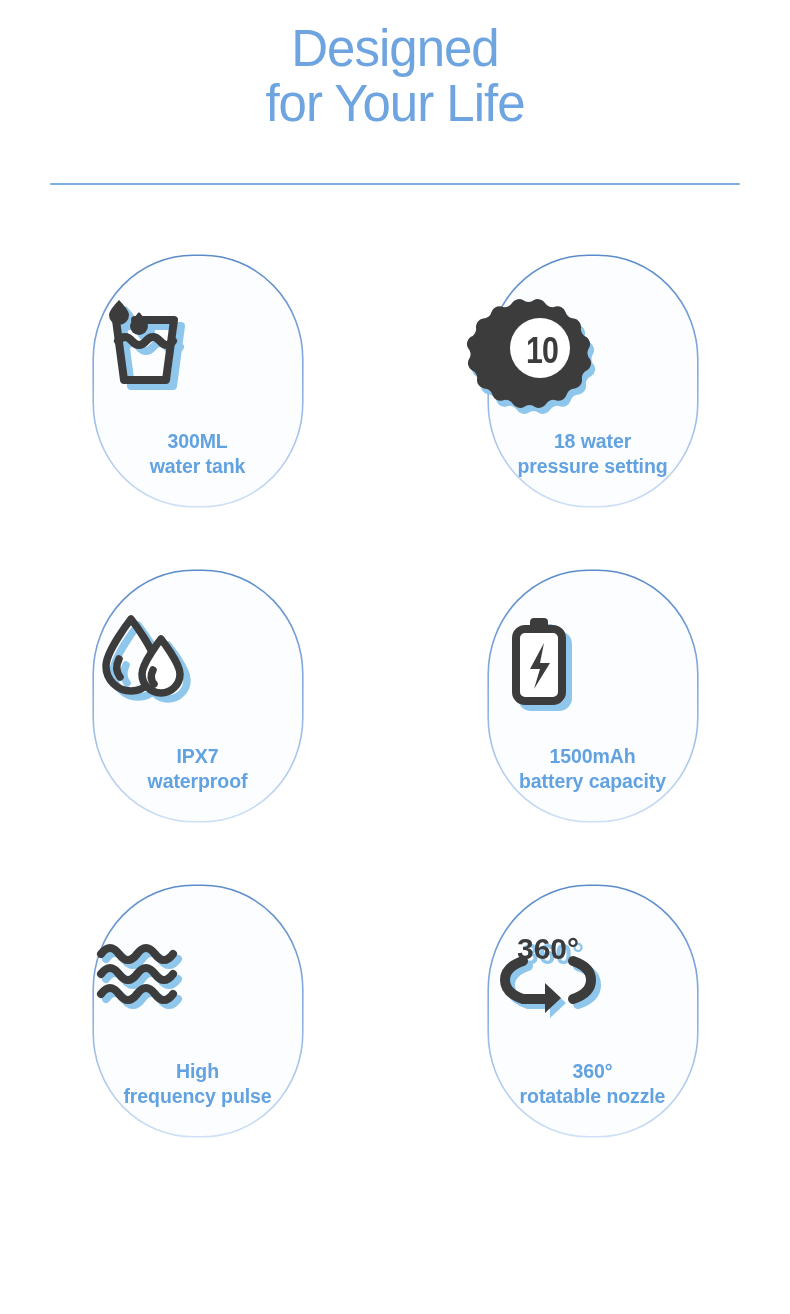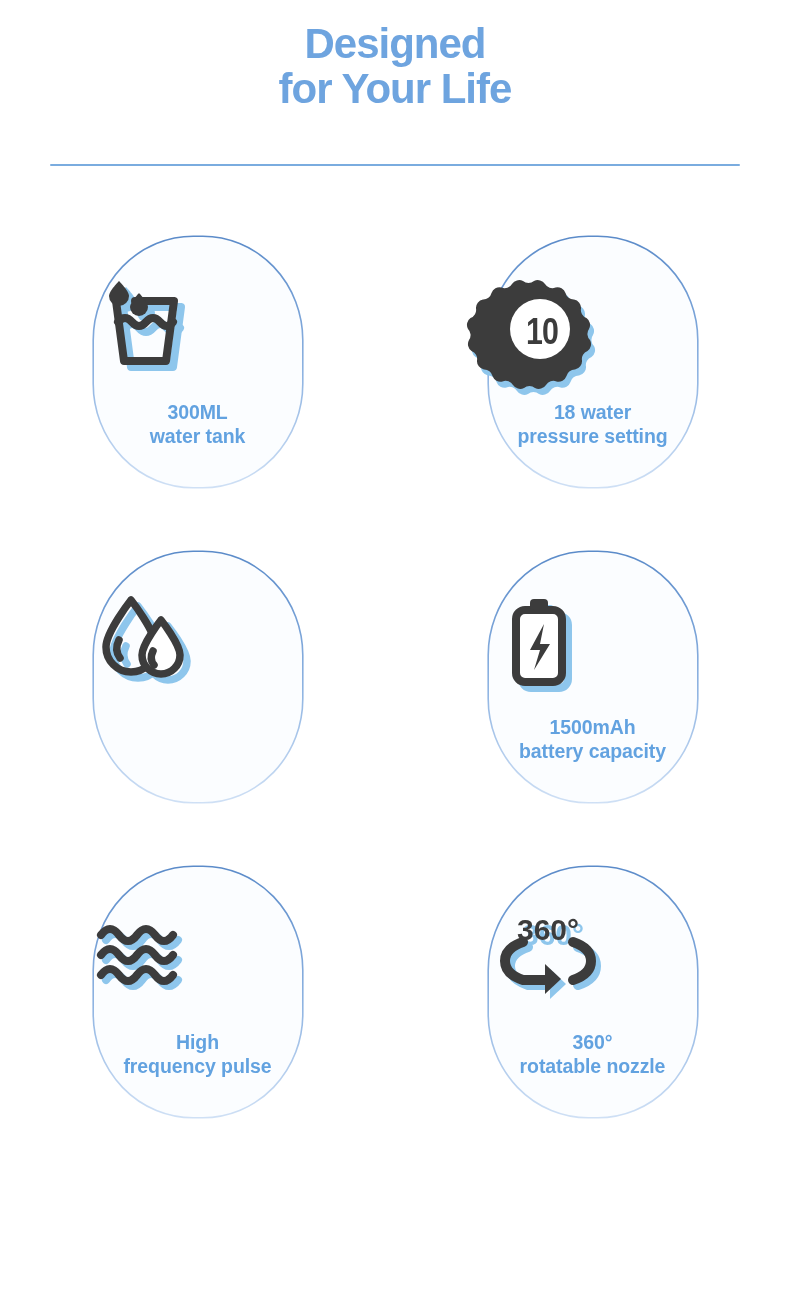--- a/index.html
+++ b/index.html
@@ -17,22 +17,22 @@
   }
 
   
   .header {
     padding-top: 22px;
     text-align: center;
   }
   .title {
     color: #6ea4df;
     font-family: "Liberation Sans", "DejaVu Sans", sans-serif;
-    font-weight: bold;
-    font-size: 42px;
+    font-weight: normal;
+    font-size: 51px;
     line-height: 1.07;
     letter-spacing: -1px;
     margin: 0;
     white-space: pre-line;
   }
   .divider-wrap {
     margin-top: 52px;
     display: flex;
     justify-content: center;
   }
@@ -79,21 +79,21 @@
     width: 100%;
     display: flex;
     align-items: center;
     margin-top: 26px;
   }
   .icon-slot svg { display: block; overflow: visible; }
 
   .card-label {
     position: relative;
     z-index: 2;
-    margin-top: 6px;
+    margin-top: 16px;
     color: #62a2e0;
     font-size: 19.5px;
     font-weight: bold;
     line-height: 1.26;
     text-align: center;
     white-space: pre-line;
     letter-spacing: -0.1px;
     width: 260px;
   }
 
@@ -222,20 +222,22 @@
           <path d="M58 59 q-4 8 1 14"></path>
         </g>
         <g class="ink" fill="none" stroke-width="7.5" stroke-linecap="round" stroke-linejoin="round">
           <path d="M36 8 C36 8 11 40 11 55 a25 25 0 0 0 50 0 C61 40 36 8 36 8 z"></path>
           <path d="M66 28 C66 28 47 52 47 63 a19 19 0 0 0 38 0 C85 52 66 28 66 28 z" fill="#ffffff"></path>
           <path d="M24 48 q-5 10 1 18"></path>
           <path d="M58 59 q-4 8 1 14"></path>
         </g>
       </svg>
     </div>
+    <div class="card-label">IPX7
+waterproof</div>
   </div>
 
   <div class="card">
     <svg class="card-shape" viewBox="0 0 212 254">
       <defs>
         <linearGradient id="bd4" x1="0" y1="0" x2="0" y2="1">
           <stop offset="0" stop-color="#5b8bc9"></stop>
           <stop offset="0.55" stop-color="#8fb4e2"></stop>
           <stop offset="1" stop-color="#cfe0f5"></stop>
         </linearGradient>

